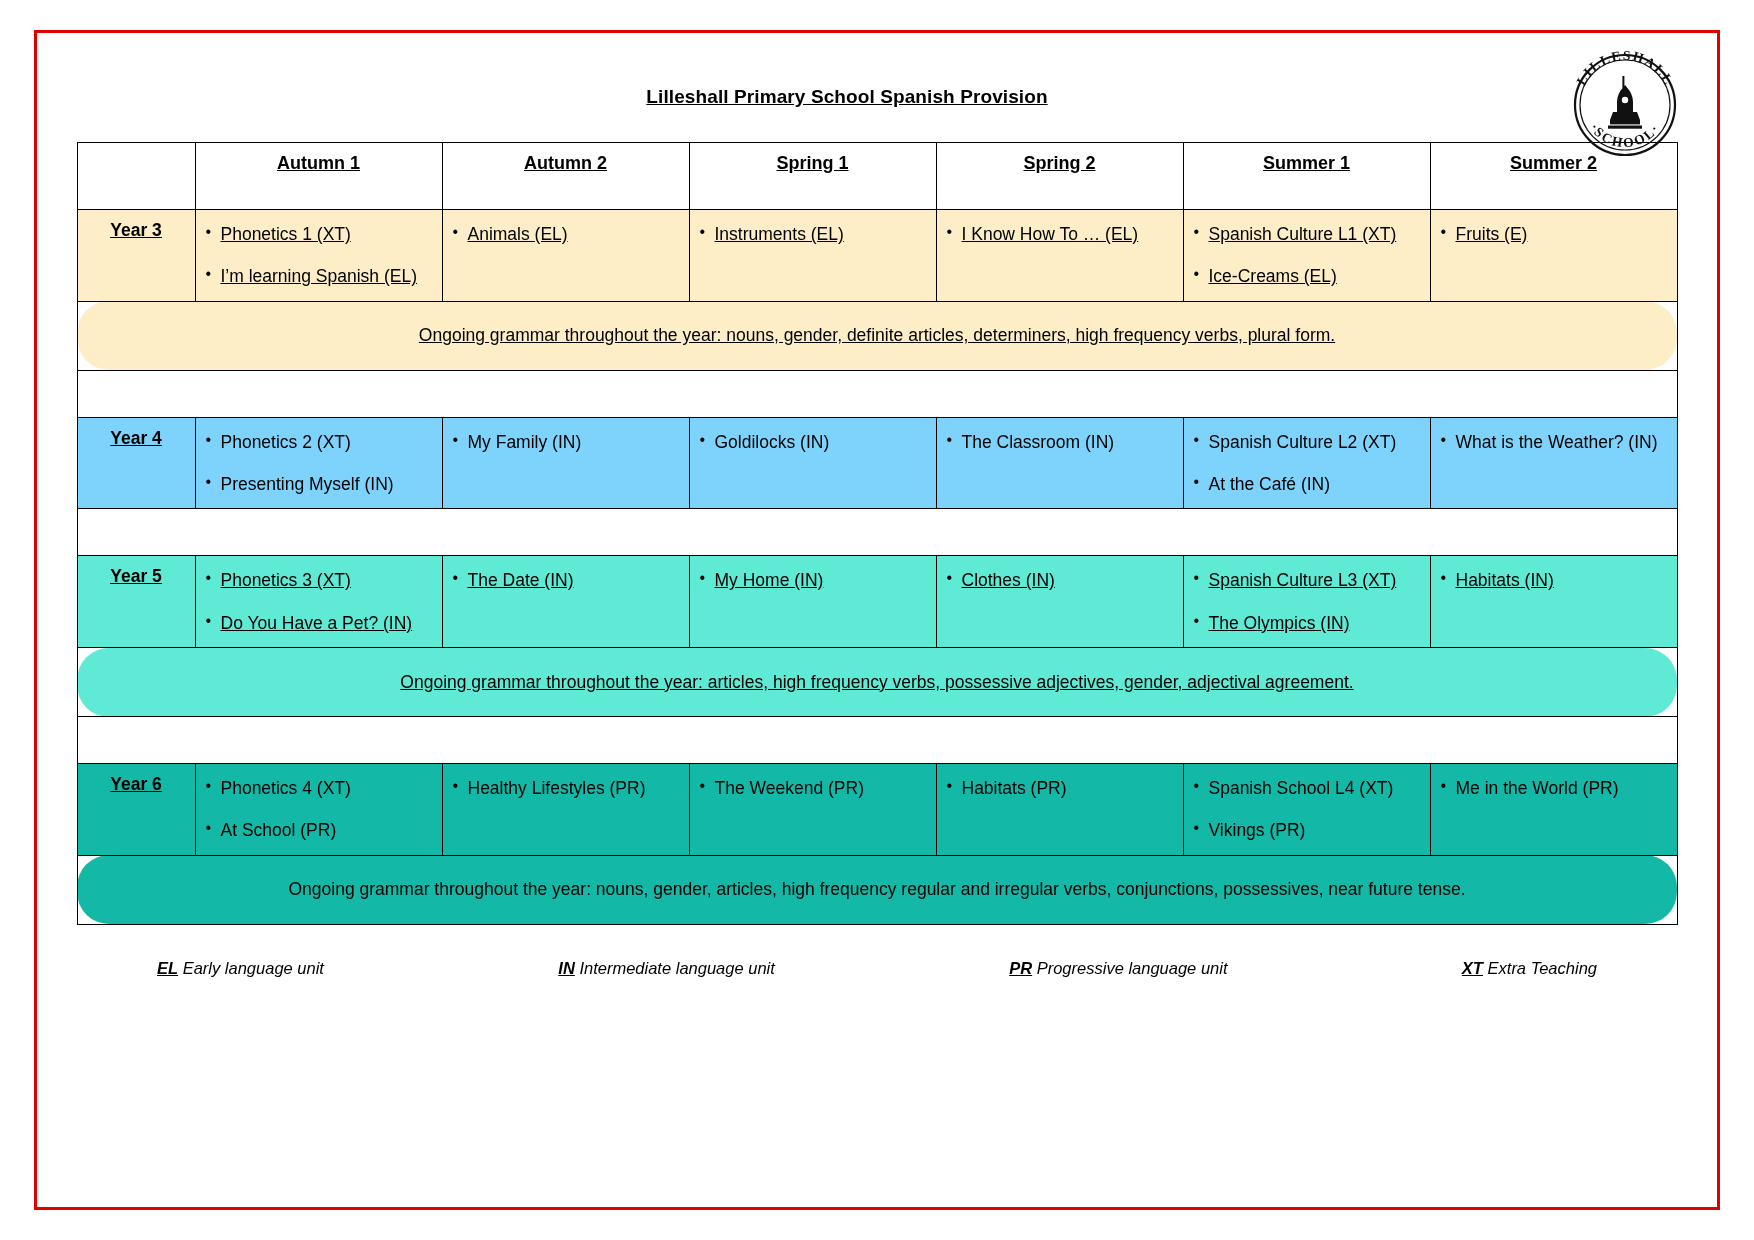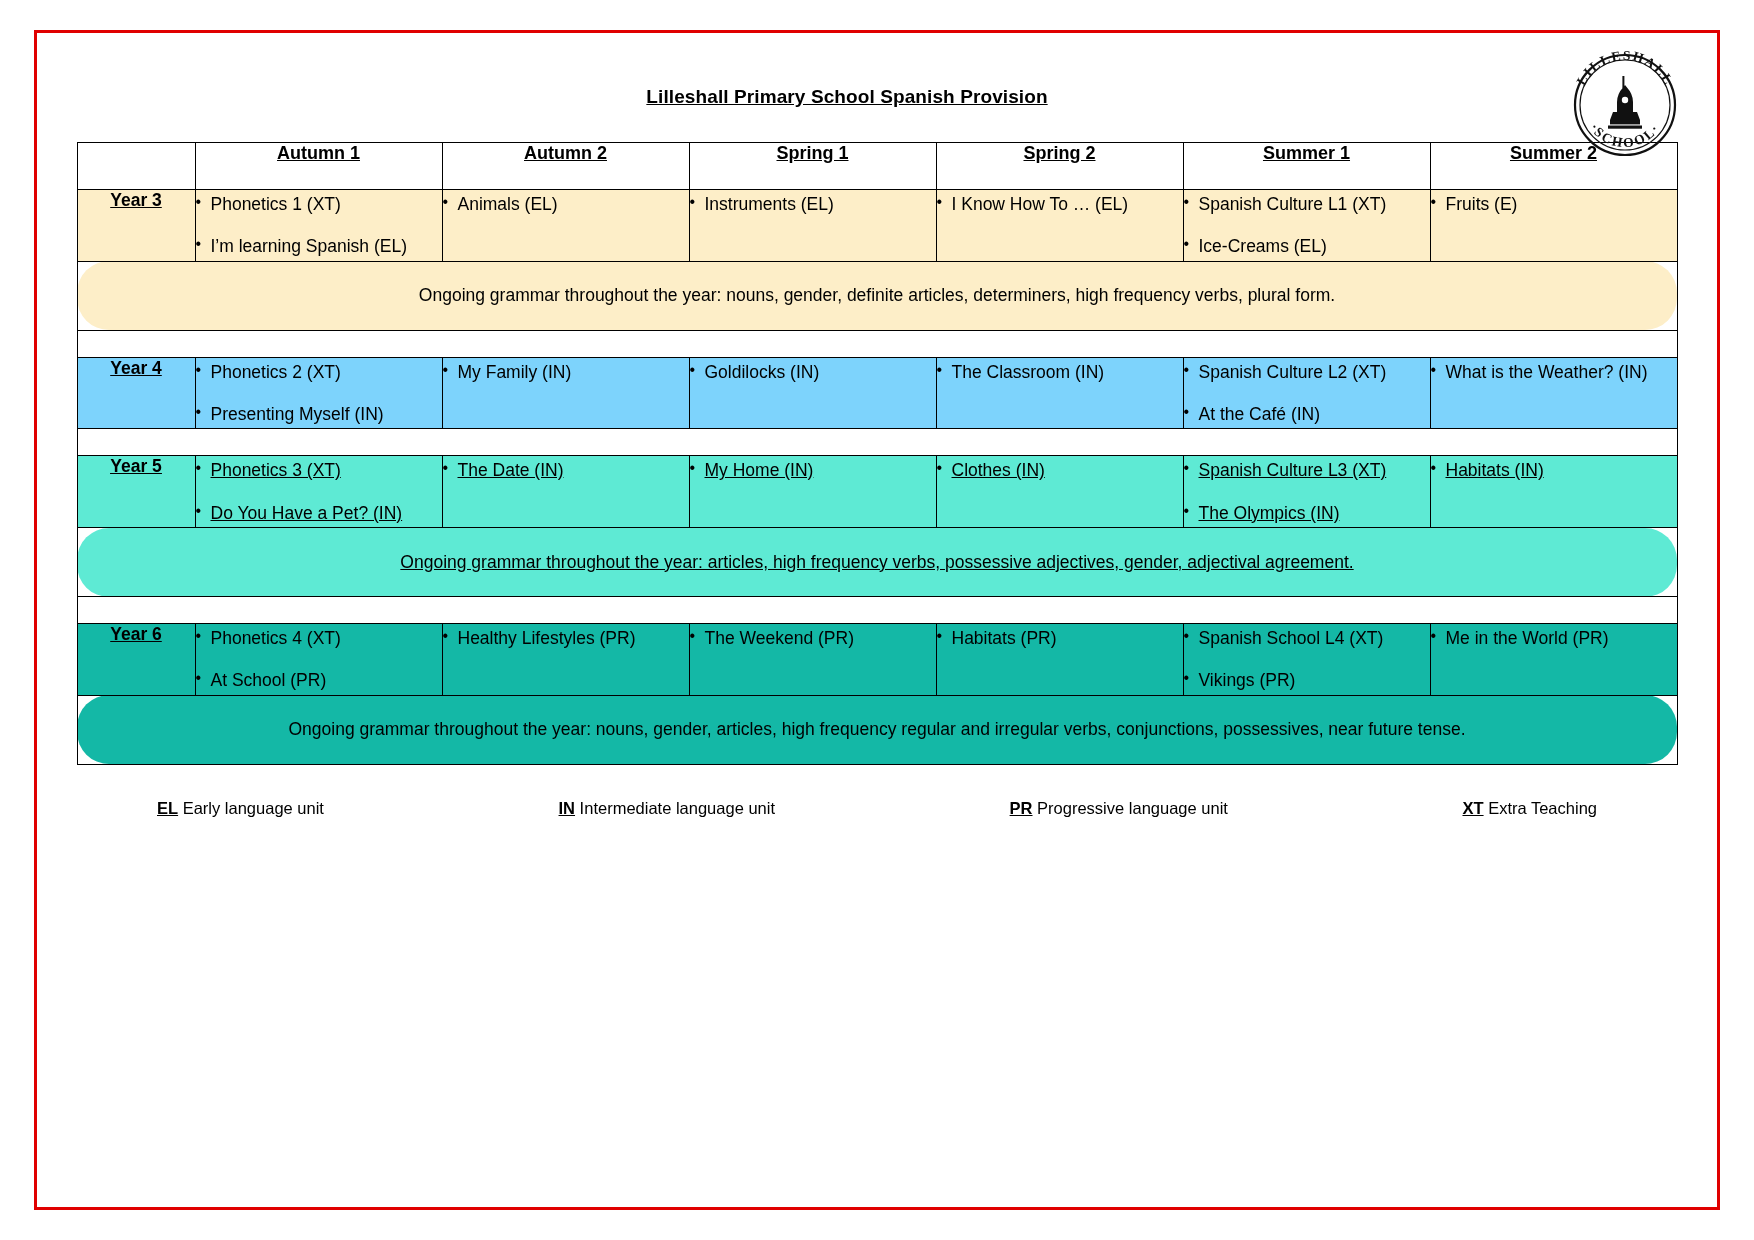--- a/index.html
+++ b/index.html
@@ -63,21 +63,21 @@
   table.grid {
     margin: 34px auto 0 auto;
     width: 1600px;
     border-collapse: collapse;
     table-layout: fixed;
     font-size: 17.5px;
   }
   table.grid td, table.grid th {
     border: 1.6px solid #000000;
     vertical-align: top;
-    padding: 0;
+    padding: 10px;
   }
 
   col.c-year   { width: 118px; }
   col.c-term   { width: 247px; }
   col.c-term-l { width: 247px; }
 
   th.term-head {
     height: 46px;
     text-align: center;
     vertical-align: middle;
@@ -135,33 +135,34 @@
   tr.spacer td {
     height: 26px;
     background: #ffffff;
     border-left: 1.6px solid #000;
     border-right: 1.6px solid #000;
     border-top: 1.6px solid #000;
     border-bottom: 1.6px solid #000;
   }
 
   
-  .band-y3 { background: #fdeec8; }
+  .band-y3 { background: #fdeec8; text-decoration: underline; }
   .band-y4 { background: #7dd3fc; }
   .band-y5 { background: #5eead4; text-decoration: underline; }
   .band-y6 { background: #14b8a6; }
 
   
   .legend {
     margin: 34px auto 0 auto;
     width: 1440px;
     display: flex;
     justify-content: space-between;
     align-items: center;
     font-size: 16.5px;
+    font-style: italic;
   }
   .legend .item { white-space: nowrap; }
   .legend .code {
     font-weight: bold;
     text-decoration: underline;
   }
 </style>
 </head>
 <body>
 

